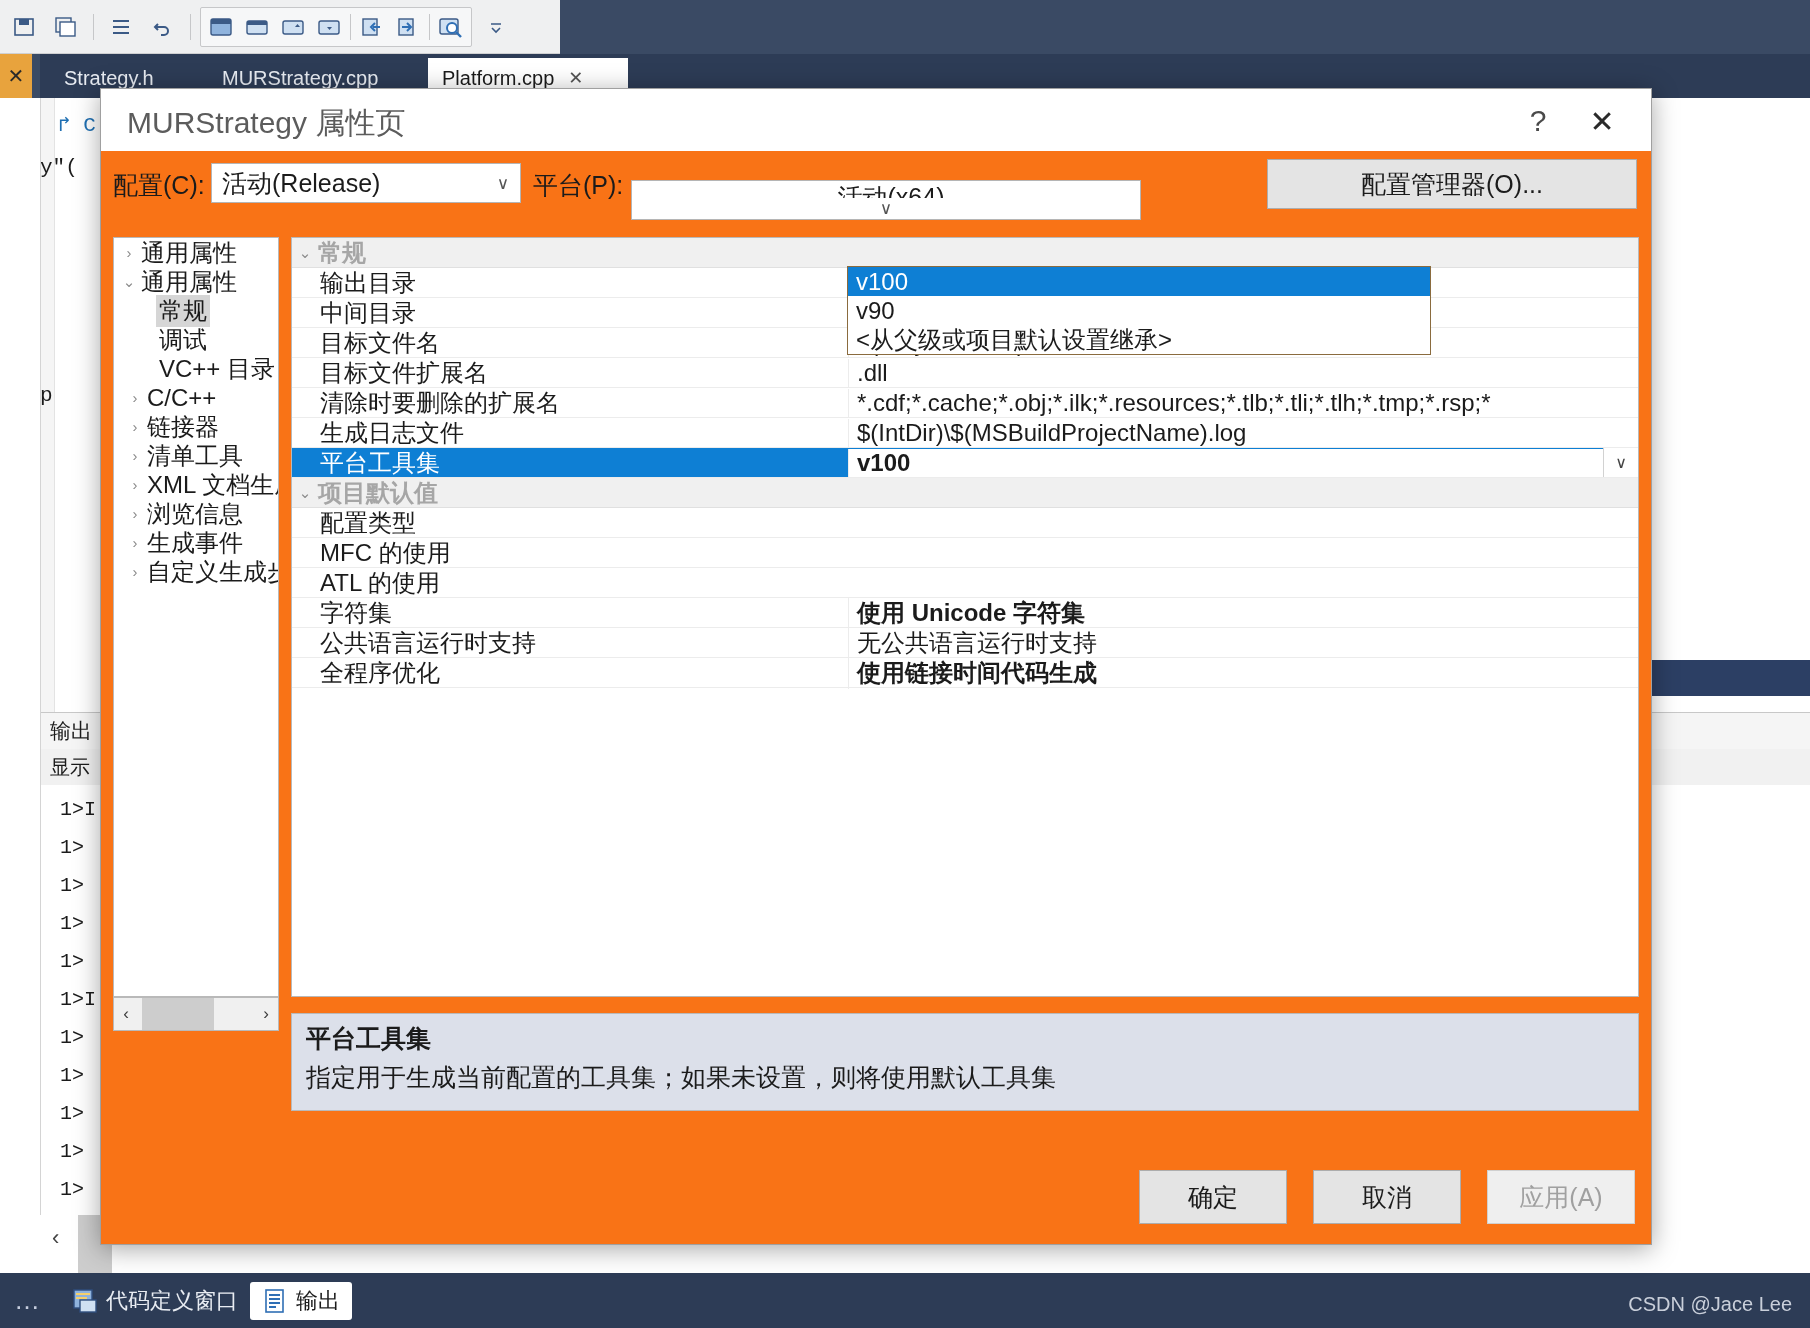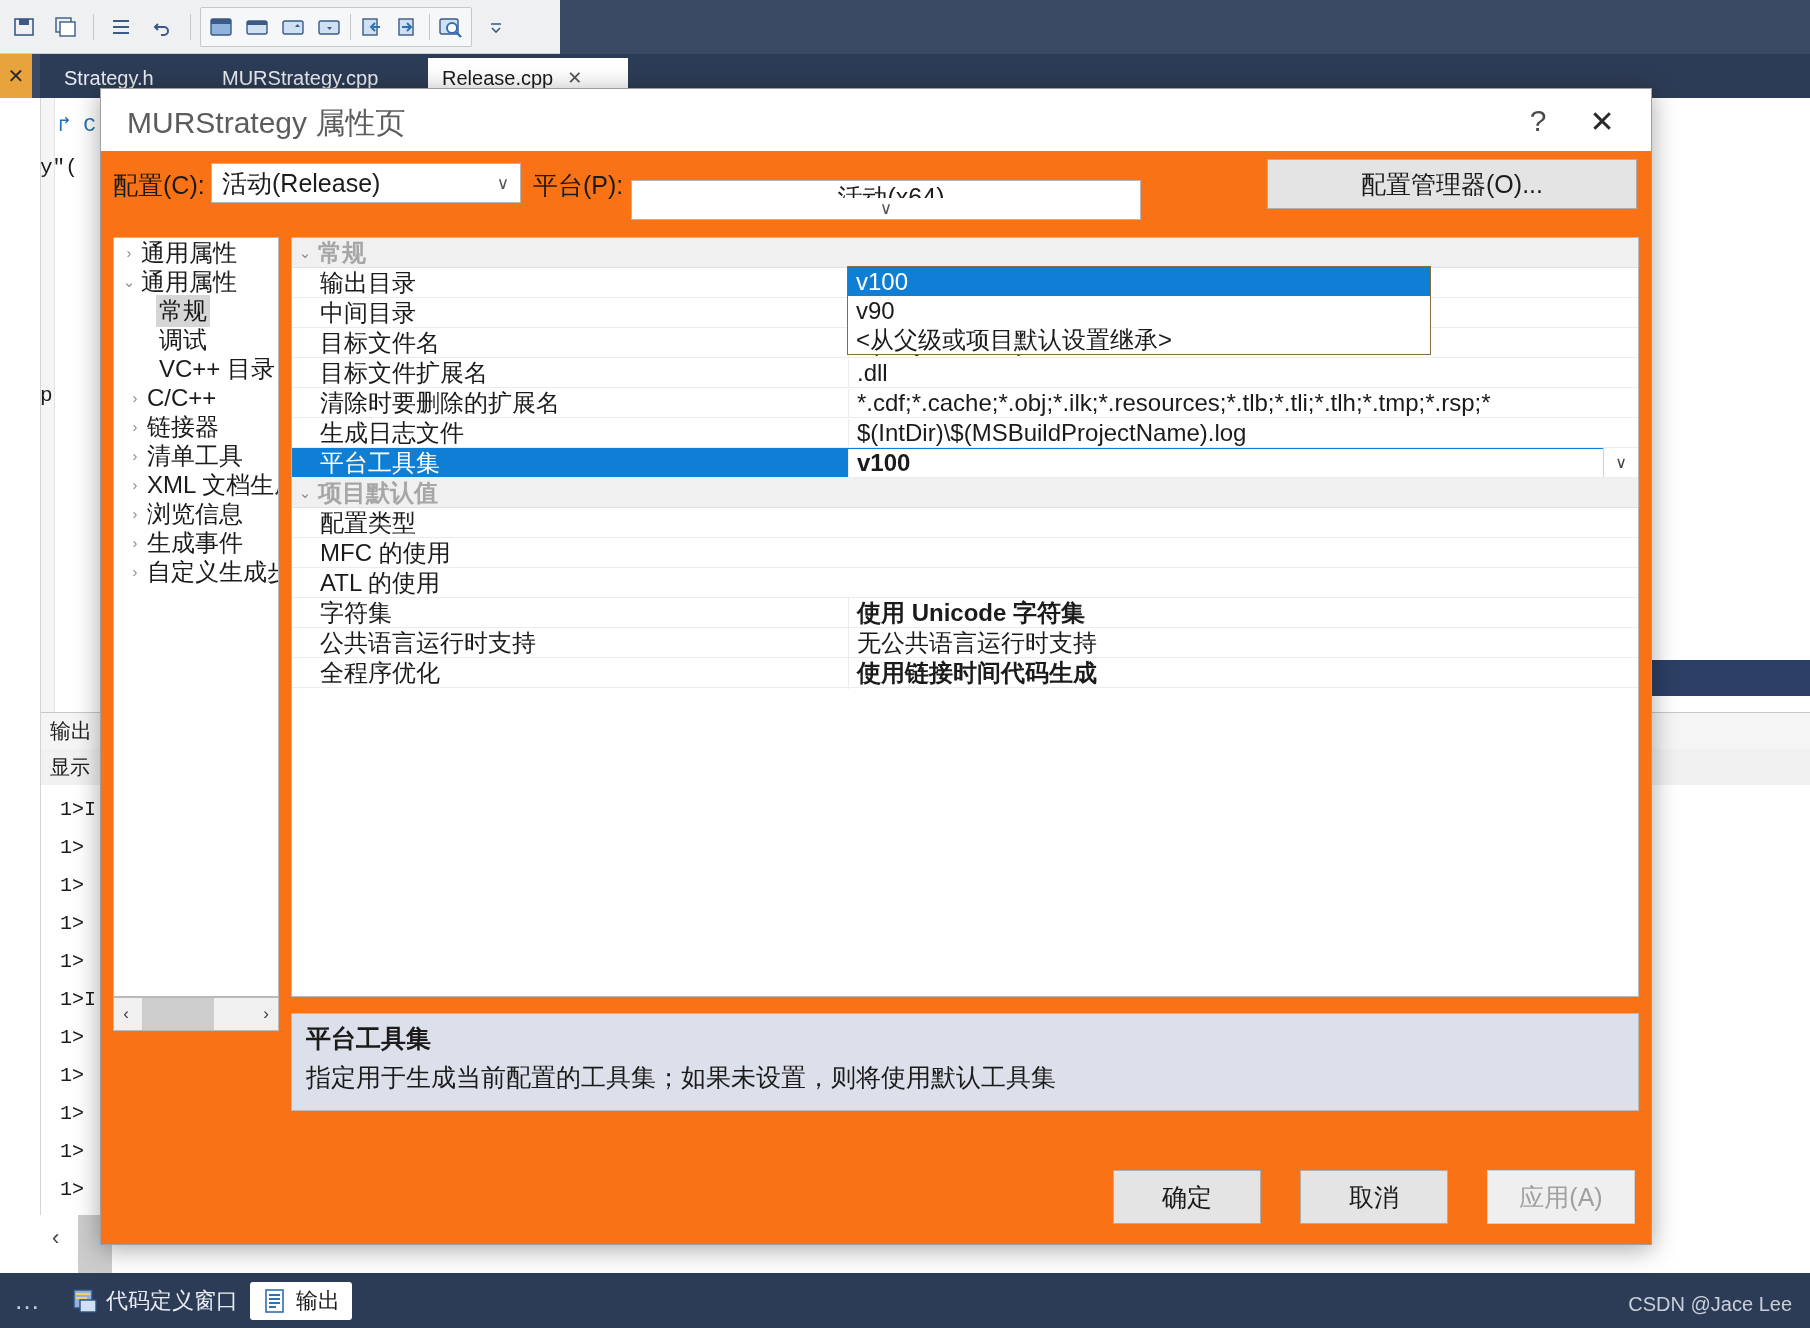--- a/index.html
+++ b/index.html
@@ -85,21 +85,21 @@
   .grow.selected .dd{position:absolute;right:0;top:0;width:34px;height:100%;display:flex;align-items:center;justify-content:center;font-size:16px;color:#444;background:#ffffff;border-left:1px solid #d2d2d2;}
 
   #dropdown{position:absolute;left:746px;top:115px;width:584px;background:#ffffff;border:1px solid #8a6b3e;box-sizing:border-box;z-index:20;}
   #dropdown .ditem{height:29px;display:flex;align-items:center;padding-left:8px;font-size:24px;color:#1b1b1b;white-space:nowrap;}
   #dropdown .ditem.sel{background:#0e7fd4;color:#ffffff;}
 
   #descbox{position:absolute;left:190px;top:862px;right:12px;height:98px;background:#dce0ea;border:1px solid #b9b9b9;box-sizing:border-box;padding:8px 14px;}
   #descbox .dtitle{font-size:25px;font-weight:bold;color:#1b1b1b;}
   #descbox .dtext{font-size:25px;color:#1b1b1b;margin-top:6px;}
 
-  #dlg-buttons{position:absolute;right:16px;bottom:20px;display:flex;gap:39px;}
+  #dlg-buttons{position:absolute;right:16px;bottom:20px;display:flex;gap:26px;}
   .dbtn{width:148px;height:54px;background:#e4e4e4;border:1px solid #adadad;box-sizing:border-box;display:flex;align-items:center;justify-content:center;font-size:25px;color:#1b1b1b;}
   .dbtn.disabled{color:#a0a0a0;background:#efefef;border-color:#d0d0d0;}
 </style>
 </head>
 <body>
 
 <div id="ide-bg">
 
   <div id="toolbar">
     <div class="tb-btn">
@@ -189,21 +189,21 @@
   </div>
 
   <div id="tabstrip">
     <div class="tab" style="left:10px;width:150px;">
       <span>Strategy.h</span>
     </div>
     <div class="tab" style="left:168px;width:230px;">
       <span>MURStrategy.cpp</span>
     </div>
     <div class="tab active" style="left:388px;width:200px;">
-      <span>Release.cpp</span>
+      <span>Platform.cpp</span>
       <span style="margin-left:14px;font-size:18px;color:#555;">✕</span>
     </div>
   </div>
 
   <div id="editor">
     <div id="gutter"></div>
     <div class="code" style="left:18px;top:14px;color:#1f6fb2;">↱ C</div>
     <div class="code" style="left:1418px;top:14px;">o m_FishInfo[</div>
     <div class="code" style="left:0px;top:58px;">y"(</div>
     <div class="code" style="left:1428px;top:234px;">IFO  m_obst</div>

